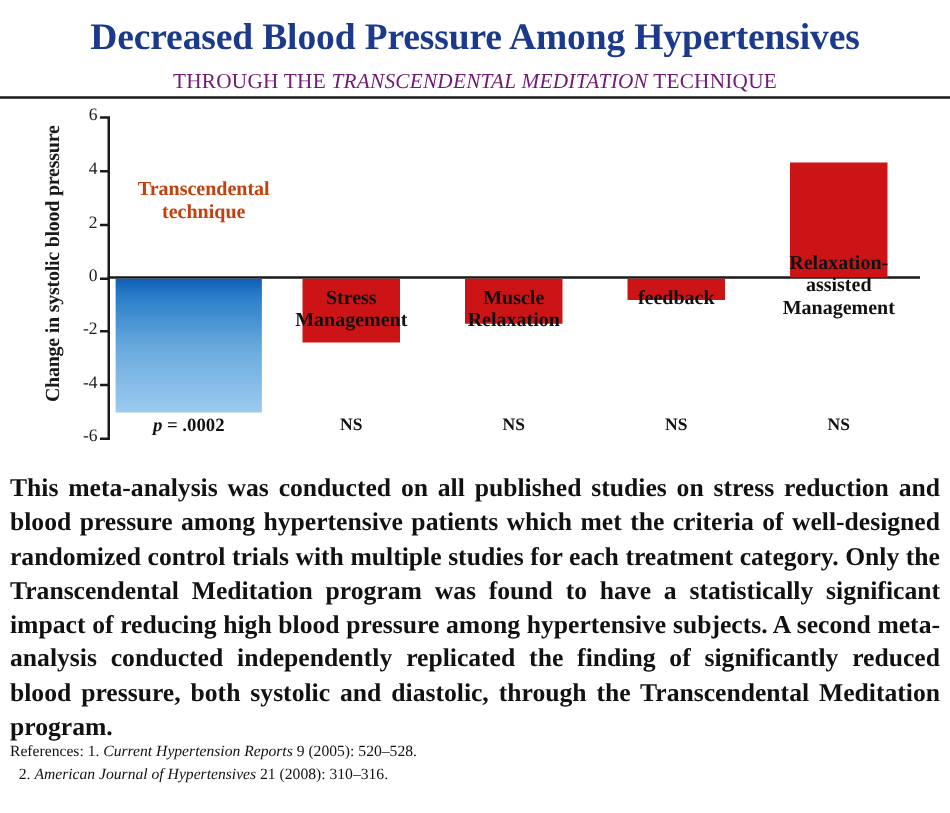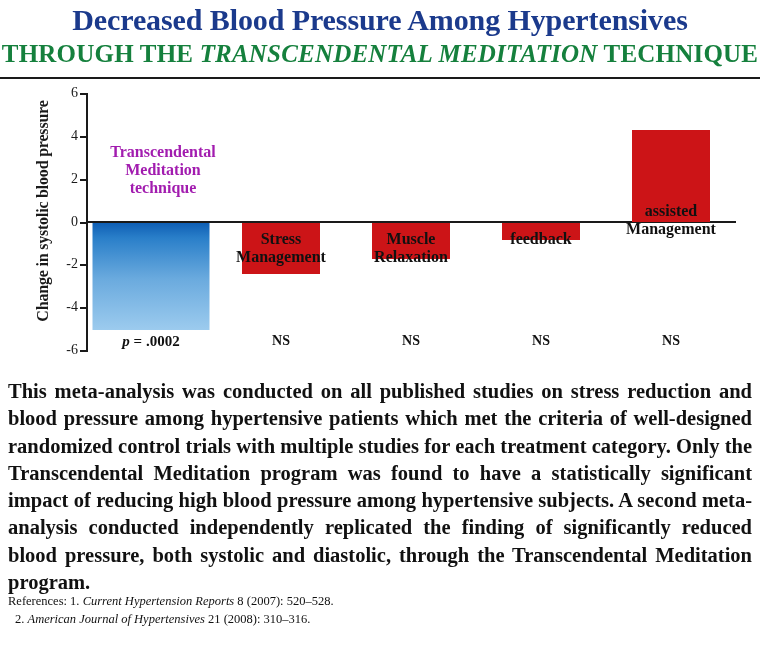--- a/index.html
+++ b/index.html
@@ -21,29 +21,28 @@
     text-align: center;
     padding-top: 4px;
   }
   #chart-title {
     font-family: "Liberation Serif", "DejaVu Serif", serif;
     font-size: 30px;
     font-weight: bold;
     color: #1b3a8c;
     letter-spacing: -0.1px;
     line-height: 1.08;
-    margin: 0;
+    margin: 10px;
   }
   #chart-subtitle {
-    font-size: 25px;
-    color: #15803d;
+    font-size: 17px;
+    color: #701a75;
     margin: 4px 0 0 0;
     line-height: 1.1;
     letter-spacing: 0.2px;
-    font-weight: bold;
   }
   #chart-subtitle .ital {
     font-style: italic;
   }
 
   
   #header-rule {
     position: absolute;
     left: 0;
     top: 77px;
@@ -142,21 +141,21 @@
   
   #tm-legend {
     position: absolute;
     left: 90px;
     top: 63px;
     width: 146px;
     text-align: center;
     font-size: 16px;
     line-height: 1.12;
     font-weight: bold;
-    color: #a21caf;
+    color: #c2410c;
   }
 
   
   .cat-label {
     position: absolute;
     top: 150px;
     text-align: center;
     font-size: 16px;
     line-height: 1.12;
     font-weight: bold;
@@ -268,49 +267,49 @@
       <div class="bar-slot" style="left: 390px; width: 130px;">
         <div class="bar bar-red" title="Bio-feedback: -0.8" style="width: 78px; top: 128.5px; height: 17.1333px;"></div>
       </div>
       <div class="bar-slot" style="left: 520px; width: 130px;">
         <div class="bar bar-red" title="Relaxation-assisted Biofeedback: 4.3" style="width: 78px; top: 36.4083px; height: 92.0917px;"></div>
       </div>
     </div>
 
   <div id="tm-legend">
       <div>Transcendental</div>
-      <div>Meditation</div>
       <div>technique</div>
     </div>
 
   <div id="cat-labels">
       <div class="cat-label" style="left: 216px; width: 130px;">
         <div>Stress</div>
         <div>Management</div>
       </div>
       <div class="cat-label" style="left: 346px; width: 130px;">
         <div>Muscle</div>
         <div>Relaxation</div>
       </div>
       <div class="cat-label" style="left: 476px; width: 130px;">
         <div>feedback</div>
       </div>
       <div class="cat-label raised" style="left: 606px; width: 130px;">
+        <div>Relaxation-</div>
         <div>assisted</div>
         <div>Management</div>
       </div>
     </div>
 
   <div id="sig-labels">
       <div class="sig-label pval" style="left: 86px; width: 130px;"><span class="pit">p</span> = .0002</div>
       <div class="sig-label" style="left: 216px; width: 130px;">NS</div>
       <div class="sig-label" style="left: 346px; width: 130px;">NS</div>
       <div class="sig-label" style="left: 476px; width: 130px;">NS</div>
       <div class="sig-label" style="left: 606px; width: 130px;">NS</div>
     </div>
 </div>
 
 <div id="body-text">This meta-analysis was conducted on all published studies on stress reduction and blood pressure among hypertensive patients which met the criteria of well-designed randomized control trials with multiple studies for each treatment category. Only the Transcendental Meditation program was found to have a statistically significant impact of reducing high blood pressure among hypertensive subjects. A second meta-analysis conducted independently replicated the finding of significantly reduced blood pressure, both systolic and diastolic, through the Transcendental Meditation program.</div>
 
 <div id="references">
-  <div class="refline"><span>References: 1. </span><span class="ital">Current Hypertension Reports</span><span> 8 (2007): 520–528.</span></div>
+  <div class="refline"><span>References: 1. </span><span class="ital">Current Hypertension Reports</span><span> 9 (2005): 520–528.</span></div>
   <div class="refline indent"><span>2. </span><span class="ital">American Journal of Hypertensives</span><span> 21 (2008): 310–316.</span></div>
 </div>
 
 </body></html>

